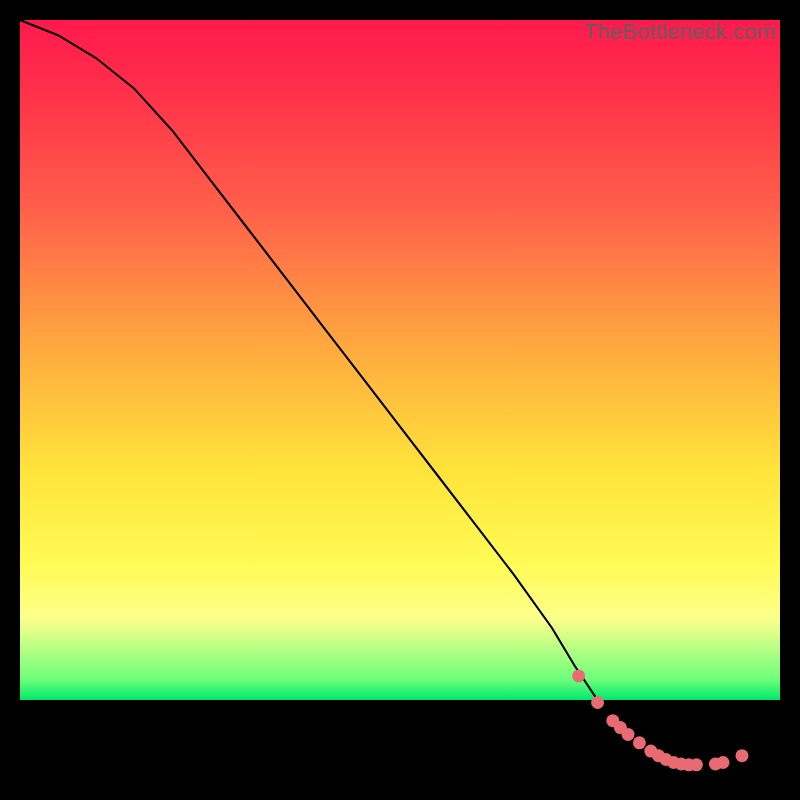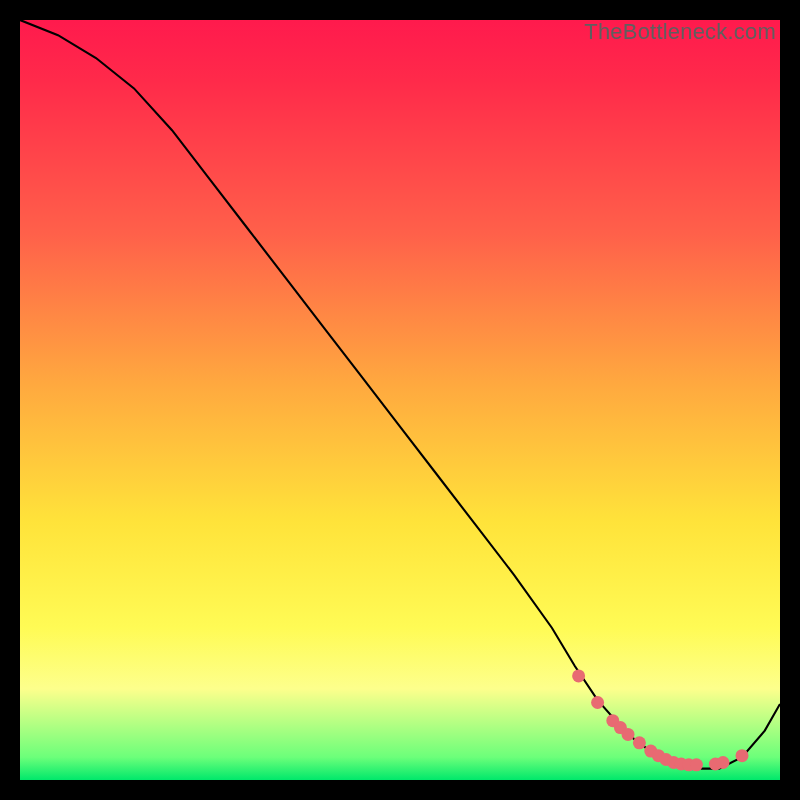--- a/index.html
+++ b/index.html
@@ -15,21 +15,21 @@
     position: relative;
     width: 800px;
     height: 800px;
     background: #000;
   }
   .plot {
     position: absolute;
     left: 20px;
     top: 20px;
     width: 760px;
-    height: 760px;
+    height: 680px;
     
     background: linear-gradient(
       to bottom,
       #ff1a4d 0%,
       #ff2a4a 8%,
       #ff604a 28%,
       #ffa93f 48%,
       #ffe33a 66%,
       #fffb55 80%,
       #fdff8c 88%,

